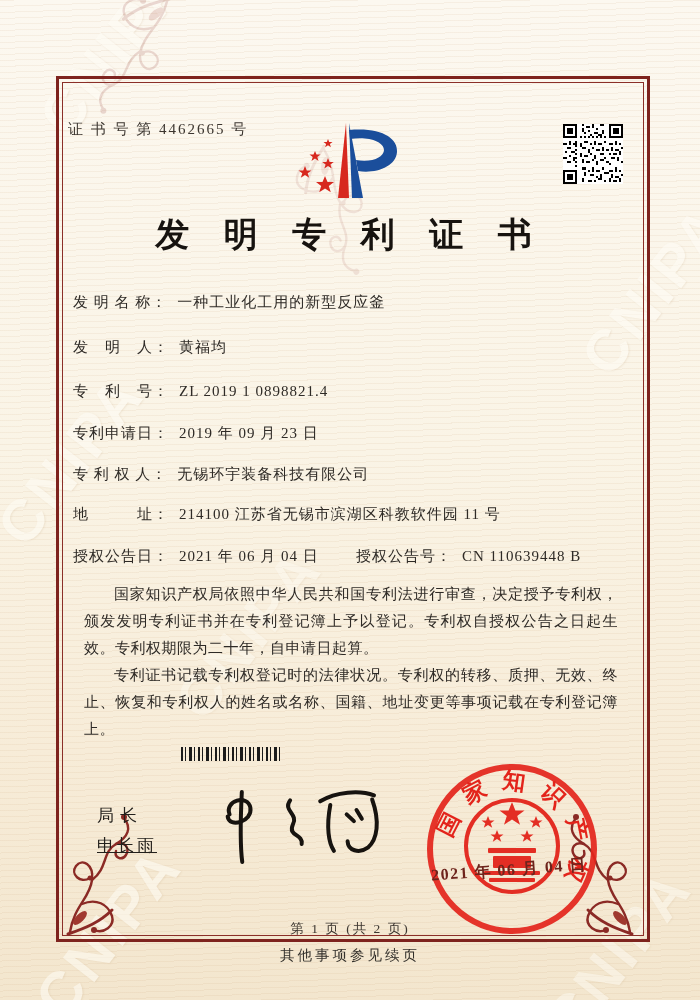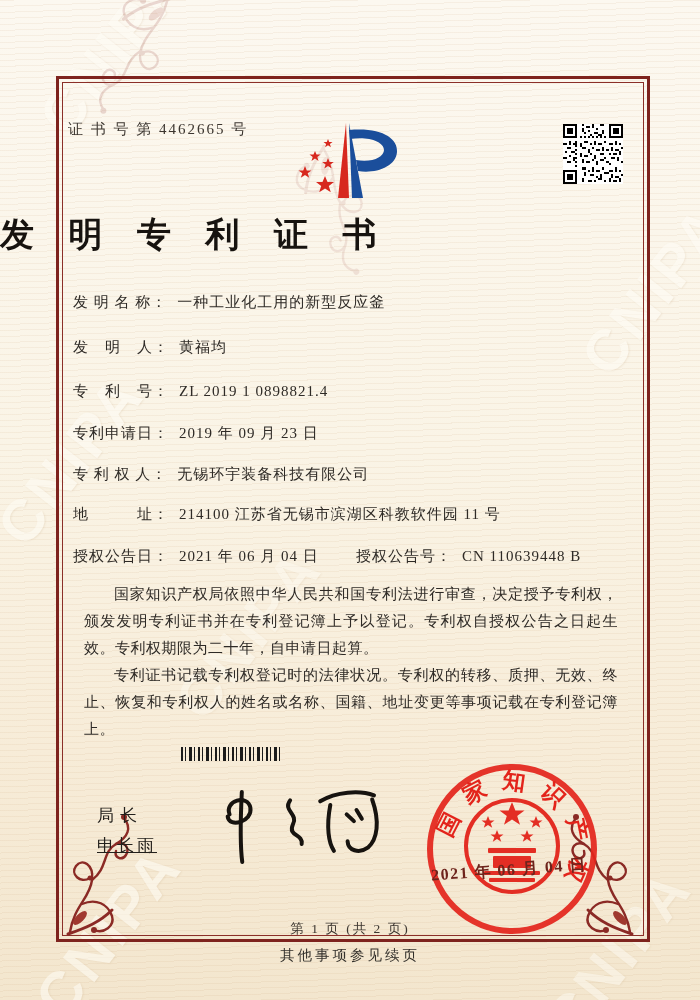--- a/index.html
+++ b/index.html
@@ -11,21 +11,21 @@
   .abs{position:absolute;}
   .wm{position:absolute;font-family:"Liberation Sans","DejaVu Sans",sans-serif;font-weight:bold;
     font-size:58px;letter-spacing:4px;color:#fffdf6;opacity:.55;transform:rotate(-52deg);
     text-shadow:0 1px 2px rgba(176,136,88,.28);pointer-events:none;z-index:1;}
   .frame-outer{position:absolute;left:56px;top:76px;width:588px;height:860px;
     border:3px solid #7e231e;z-index:2;}
   .frame-inner{position:absolute;inset:3px;border:1px solid #8b2f28;}
   .cert-no{left:68px;top:120px;font-size:15px;letter-spacing:2px;color:#3c3630;z-index:3;}
   .logo{left:283px;top:100px;z-index:3;}
   .qr{left:563px;top:124px;width:60px;height:60px;z-index:3;}
-  .title{left:0;top:212px;width:100%;text-align:left;font-size:34px;font-weight:600;
+  .title{left:0;top:212px;width:100%;text-align:center;font-size:34px;font-weight:600;
     letter-spacing:13px;color:#17130f;z-index:3;}
   .row{position:absolute;left:73px;font-size:15px;letter-spacing:1px;color:#2e2a26;z-index:3;white-space:nowrap;}
   .row .lbl{white-space:pre;display:inline-block;}
   .row .val{margin-left:10px;}
   .grant2{position:absolute;left:283px;top:0;white-space:nowrap;}
   .paras{position:absolute;left:84px;top:581px;width:534px;font-size:15px;line-height:27px;
     text-align:justify;letter-spacing:.5px;color:#2e2a26;z-index:3;}
   .paras p{margin:0;text-indent:2em;}
   .barcode{position:absolute;left:181px;top:747px;width:101px;height:14px;z-index:3;
     background:repeating-linear-gradient(90deg,#1b1b1b 0 2px,transparent 2px 4px,#1b1b1b 4px 5px,

